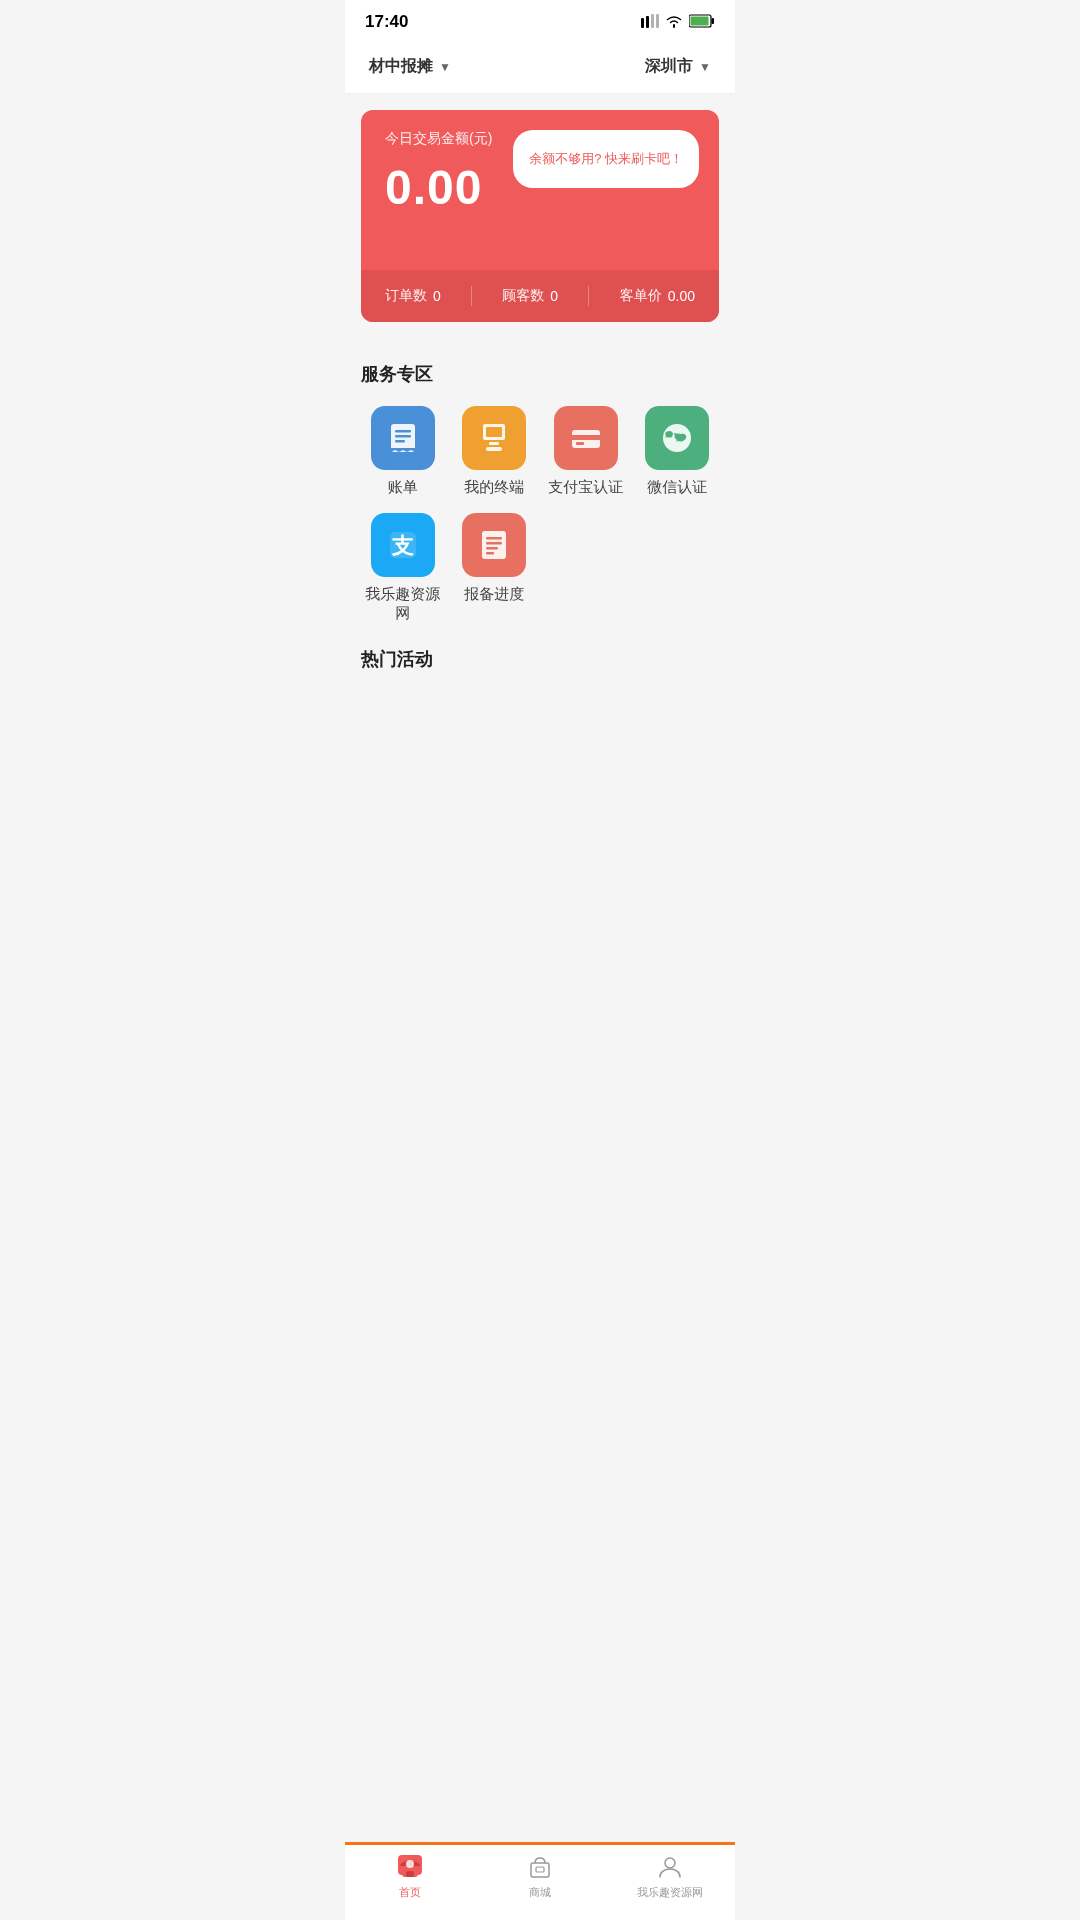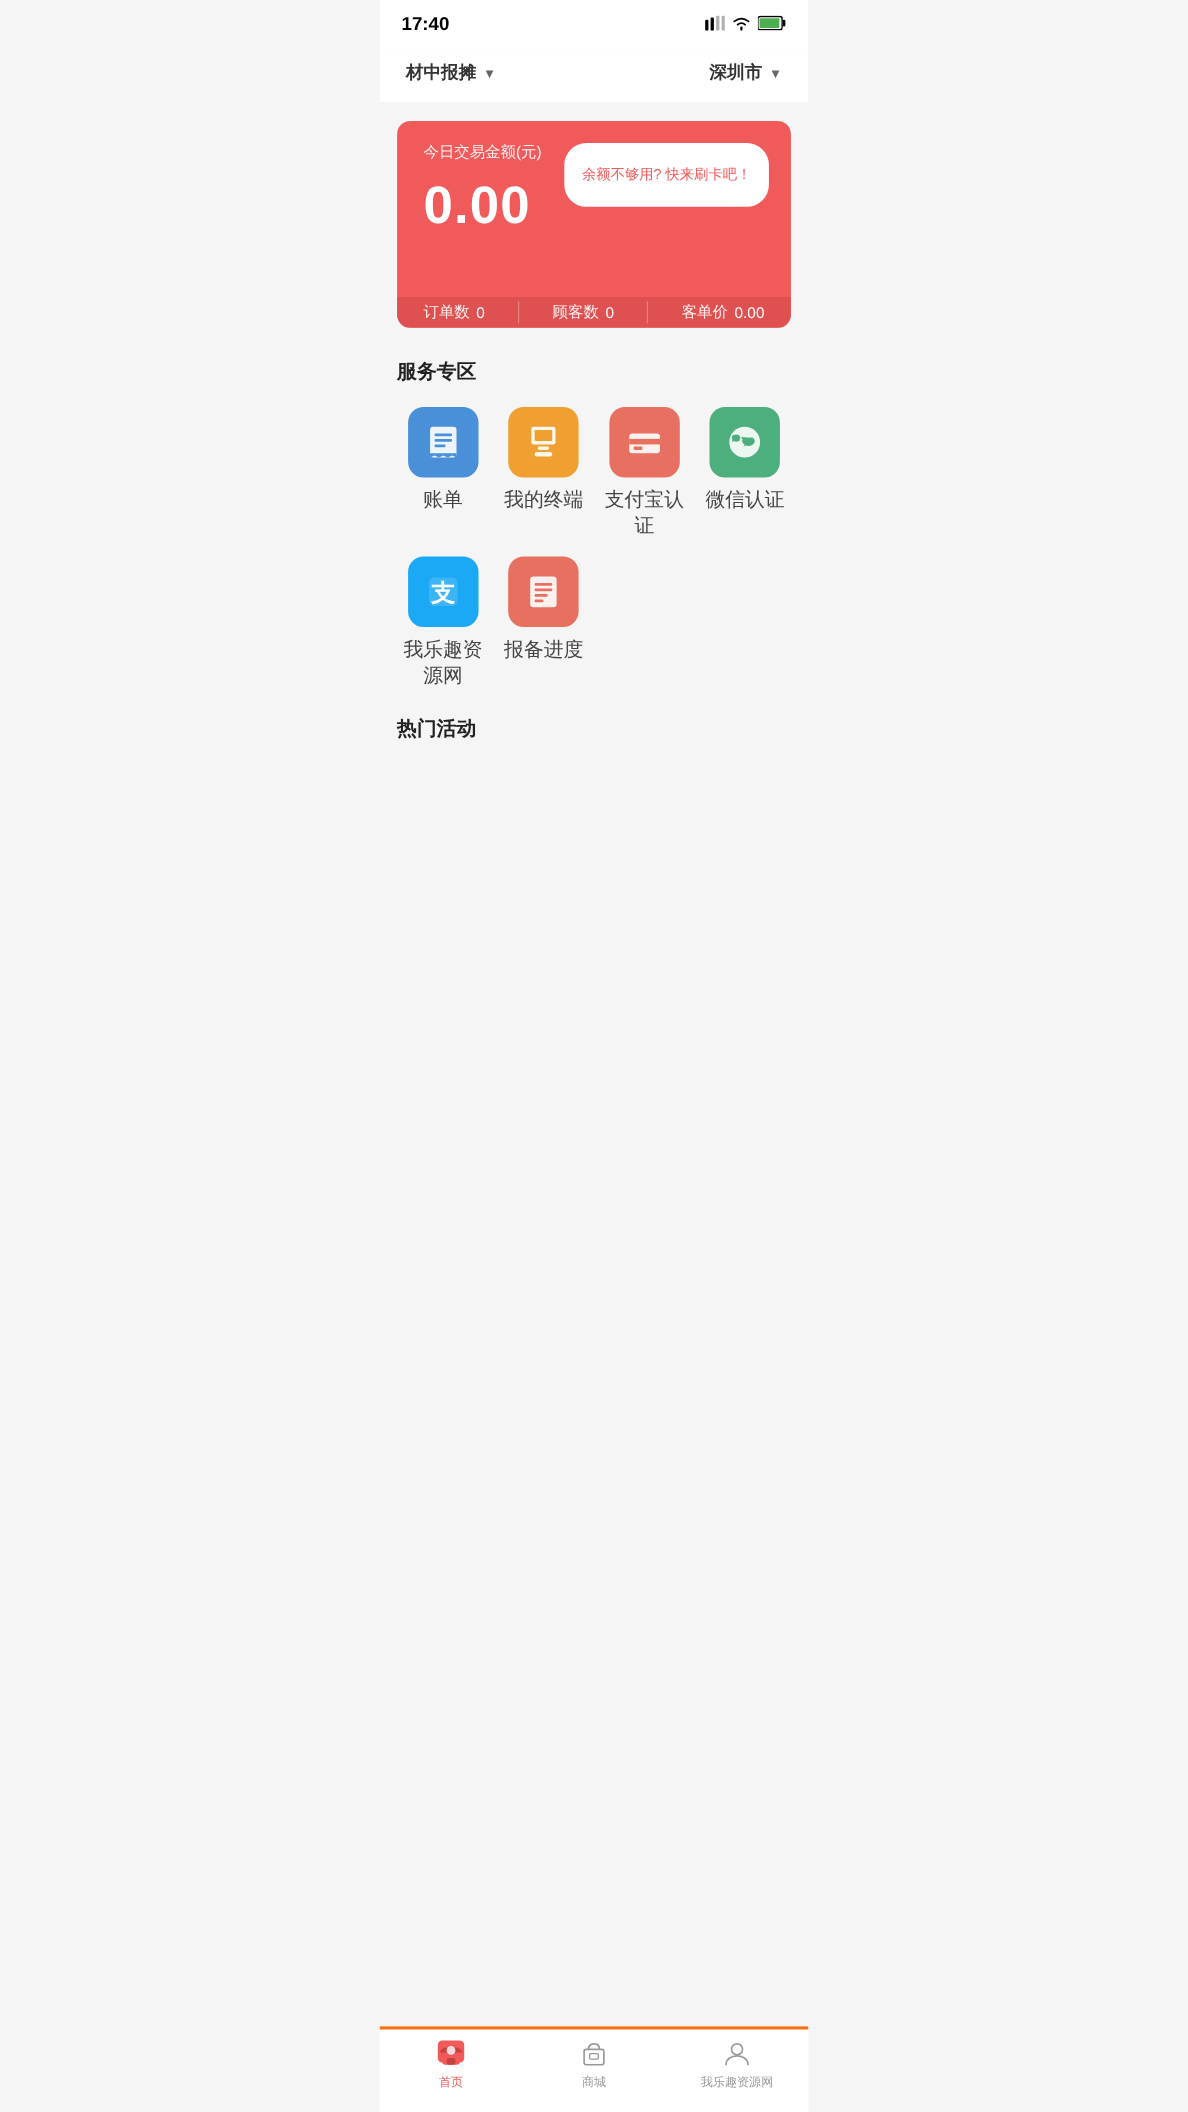--- a/index.html
+++ b/index.html
@@ -74,21 +74,21 @@
     
     .content {
       padding: 16px;
     }
 
     
     .transaction-card {
       background: #f05a5a;
       border-radius: 12px;
       overflow: hidden;
-      margin-bottom: 28px;
+      margin-bottom: 40px;
     }
 
     .card-top {
       padding: 20px 24px 16px;
       position: relative;
       min-height: 160px;
     }
 
     .card-label {
       font-size: 14px;
@@ -111,21 +111,21 @@
       border-radius: 20px;
       padding: 20px 16px;
       font-size: 13px;
       color: #f05a5a;
       font-weight: 500;
       white-space: nowrap;
     }
 
     .card-bottom {
       background: rgba(220, 80, 80, 0.85);
-      padding: 4px 24px;
+      padding: 16px 24px;
       display: flex;
       justify-content: space-between;
       align-items: center;
     }
 
     .card-stat {
       display: flex;
       align-items: center;
       gap: 6px;
       font-size: 14px;
@@ -175,21 +175,21 @@
       align-items: center;
       justify-content: center;
     }
 
     .service-icon svg {
       width: 36px;
       height: 36px;
     }
 
     .service-label {
-      font-size: 18px;
+      font-size: 15px;
       color: #444;
       text-align: center;
     }
 
     
     .icon-blue { background: #4a90d9; }
     .icon-orange { background: #f0a030; }
     .icon-salmon { background: #e87060; }
     .icon-green { background: #4caf7d; }
     .icon-alipay { background: #1ba9f5; }

